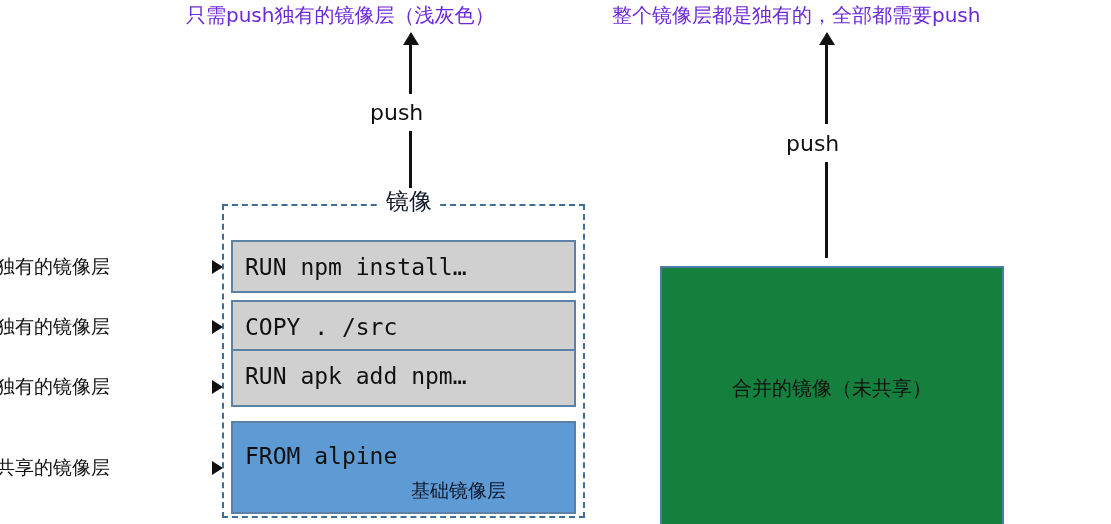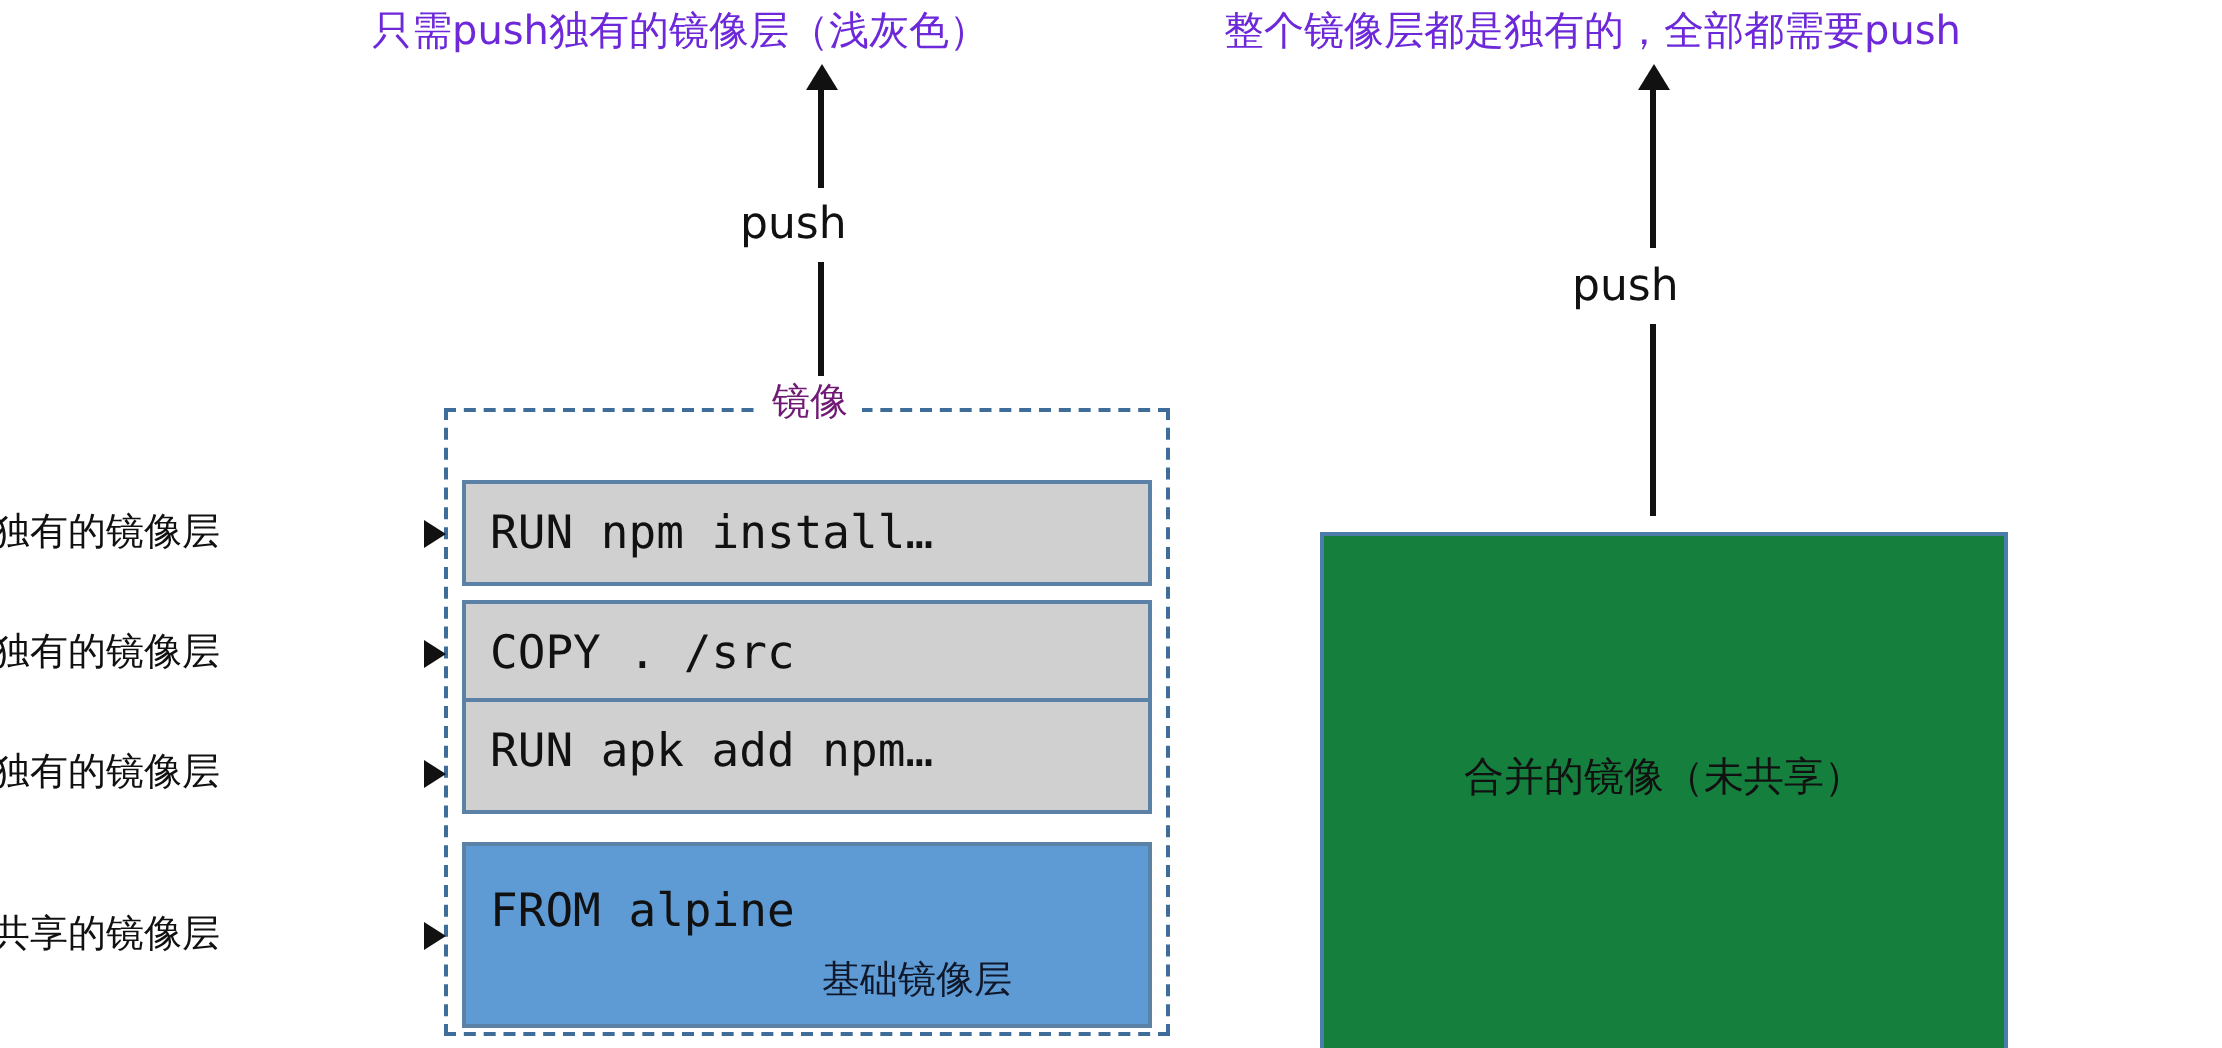--- a/index.html
+++ b/index.html
@@ -65,26 +65,26 @@
     top: 204px;
     width: 363px;
     height: 314px;
     border: 2px dashed #3f6d99;
     box-sizing: border-box;
     background: #ffffff;
   }
   #image-group-title {
     left: 379px;
     top: 189px;
-    font-size: 19px;
+    font-size: 23px;
     line-height: 24px;
     background: #ffffff;
     padding: 0 7px;
     white-space: nowrap;
-    color: #701a75;
+    color: #0f172a;
   }
 
   
   .layer {
     left: 231px;
     width: 345px;
     box-sizing: border-box;
     border: 2px solid #5b82a6;
   }
   .layer-gray { background: #d0d0d0; text-decoration: underline; }

